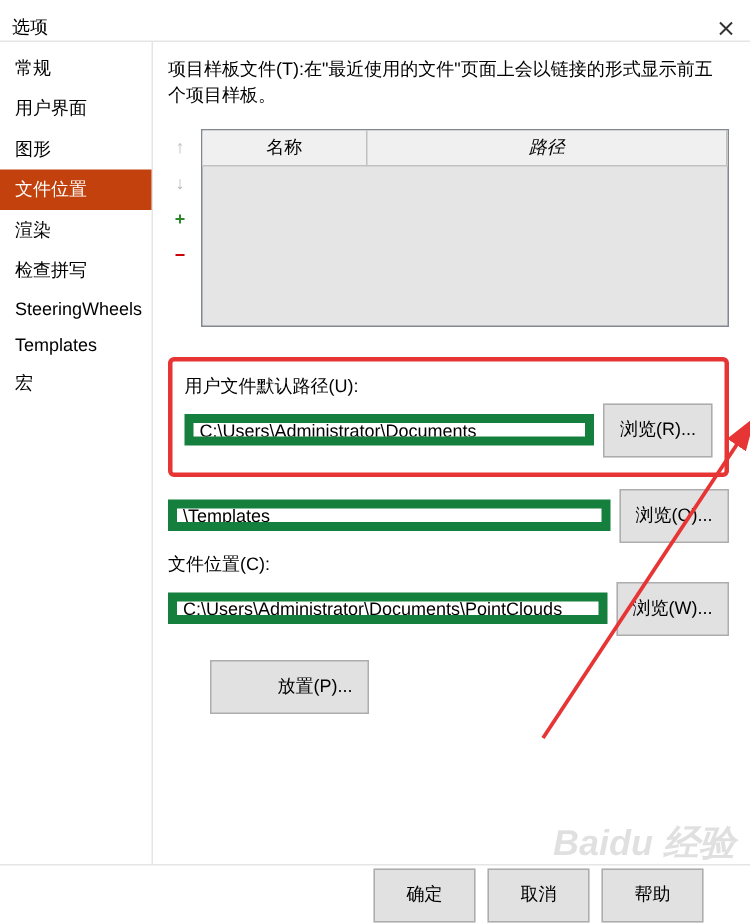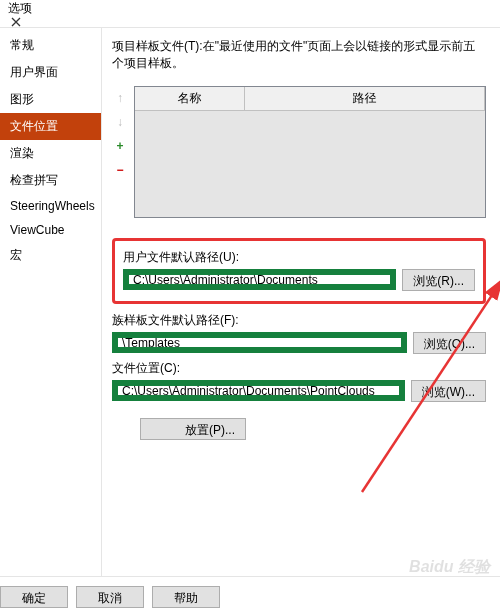--- a/index.html
+++ b/index.html
@@ -1,45 +1,45 @@
 <!DOCTYPE html>
 <html><head>
   <meta charset="utf-8">
   <style>
     * { box-sizing: border-box; margin: 0; padding: 0; font-family: 'Microsoft YaHei', SimSun, sans-serif; font-size: 12px; }
     body { width: 500px; height: 616px; background: #fff; position: relative; overflow: hidden; }
-    .titlebar { height: 28px; display: flex; align-items: flex-start; padding: 0 8px; border-bottom: 1px solid #e5e5e5; flex-direction: column; }
+    .titlebar { height: 28px; display: flex; align-items: flex-end; padding: 0 8px; border-bottom: 1px solid #e5e5e5; }
     .titlebar .title { flex: 1; }
     .titlebar .close { width: 16px; height: 16px; display: flex; align-items: center; justify-content: center; cursor: default; }
     .main { display: flex; height: 548px; }
     .sidebar { width: 102px; border-right: 1px solid #e5e5e5; padding-top: 4px; }
     .sidebar-item { padding: 5px 10px; cursor: default; display: flex; align-items: flex-end; }
     .sidebar-item.active { background: #c2410c; color: #fff; }
     .content { flex: 1; padding: 10px 14px 10px 10px; position: relative; }
     .description { margin-bottom: 14px; line-height: 1.4; }
     .table-area { display: flex; gap: 6px; margin-bottom: 20px; }
     .table-controls { display: flex; flex-direction: column; gap: 4px; padding-top: 2px; }
     .table-controls .ctrl { width: 16px; height: 20px; display: flex; align-items: center; justify-content: center; color: #bbb; cursor: default; }
     .ctrl.add { color: #2a8a2a; font-weight: bold; }
     .ctrl.del { color: #c00; font-weight: bold; }
     .grid { flex: 1; border: 1px solid #828790; height: 132px; background: #e5e5e5; }
     .grid-head { display: flex; background: #f0f0f0; }
     .grid-head .col { border-right: 1px solid #c0c0c0; border-bottom: 1px solid #c0c0c0; padding: 3px 0; text-align: center; }
     .col-name { width: 110px; }
-    .col-path { flex: 1; }
+    .col-path { flex: 1; font-style: italic; }
     .highlight-box { border: 3px solid #e73434; border-radius: 4px; padding: 8px 8px 10px 8px; margin-bottom: 8px; }
     .field-group { margin-bottom: 6px; }
     .field-group:last-child { margin-bottom: 0; }
     .field-label { display: block; margin-bottom: 3px; }
     .field-row { display: flex; gap: 6px; align-items: center; }
     .field-row input { flex: 1; border: 6px solid #15803d; padding: 3px 4px; background: #fff; height: 21px; }
-    .btn { border: 1px solid #adadad; background: #e1e1e1; padding: 3px 10px; min-width: 68px; height: 22px; cursor: default; text-align: center; }
+    .btn { border: 1px solid #adadad; background: #e1e1e1; padding: 3px 10px; min-width: 68px; height: 36px; cursor: default; text-align: center; }
     .place-btn { margin-top: 10px; margin-left: 28px; padding-left: 44px; }
-    .footer { position: absolute; bottom: 0; right: 0; height: 40px; display: flex; align-items: center; justify-content: flex-start; gap: 8px; padding: 0 0; width: 100%; border-top: 1px solid #e5e5e5; }
-    .watermark { position: absolute; bottom: 38px; right: 10px; color: rgba(0,0,0,0.12); font-size: 16px; font-style: italic; font-weight: bold; pointer-events: none; }
+    .footer { position: absolute; bottom: 0; right: 0; height: 40px; display: flex; align-items: center; justify-content: flex-end; gap: 8px; padding: 0 31px; width: 100%; border-top: 1px solid #e5e5e5; }
+    .watermark { position: absolute; bottom: 38px; right: 10px; color: rgba(0,0,0,0.12); font-size: 24px; font-style: italic; font-weight: bold; pointer-events: none; }
     svg.arrow { position: absolute; pointer-events: none; }
   </style>
 </head>
 <body>
 
 <div class="titlebar">
   <span class="title">选项</span>
   <span class="close">
     <svg width="10" height="10" viewBox="0 0 10 10">
         <path d="M1 1 L9 9 M9 1 L1 9" stroke="#333" stroke-width="1.3"></path>
@@ -64,21 +64,21 @@
     <div class="sidebar-item">
         <span>渲染</span>
       </div>
     <div class="sidebar-item">
         <span>检查拼写</span>
       </div>
     <div class="sidebar-item">
         <span>SteeringWheels</span>
       </div>
     <div class="sidebar-item">
-        <span>ViewCube</span>
+        <span>Templates</span>
       </div>
     <div class="sidebar-item">
         <span>宏</span>
       </div>
   </div>
 
   <div class="content">
     <div class="description">项目样板文件(T):在"最近使用的文件"页面上会以链接的形式显示前五个项目样板。</div>
 
     <div class="table-area">
@@ -100,21 +100,20 @@
       <div class="field-group">
         <span class="field-label">用户文件默认路径(U):</span>
         <div class="field-row">
           <input type="text" value="C:\Users\Administrator\Documents" style="">
           <button class="btn">浏览(R)...</button>
         </div>
       </div>
     </div>
 
     <div class="field-group">
-      <span class="field-label">族样板文件默认路径(F):</span>
       <div class="field-row">
         <input type="text" value="\Templates" style="">
         <button class="btn">浏览(O)...</button>
       </div>
     </div>
 
     <div class="field-group">
       <span class="field-label">文件位置(C):</span>
       <div class="field-row">
         <input type="text" value="C:\Users\Administrator\Documents\PointClouds" style="">

